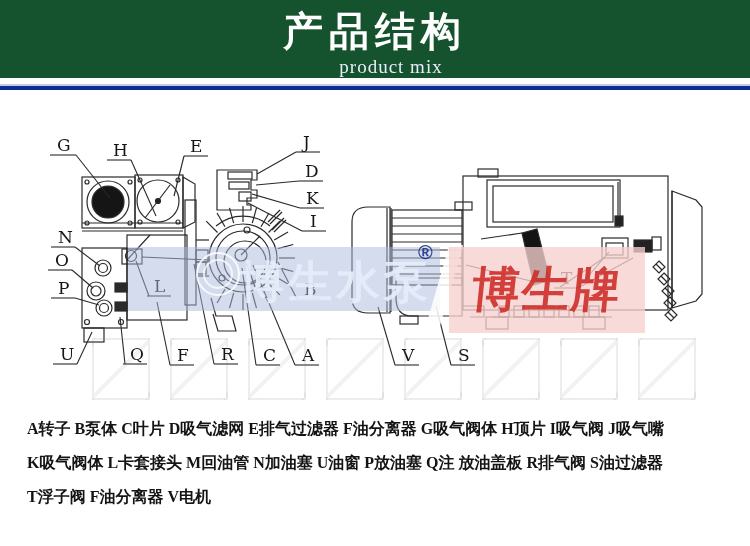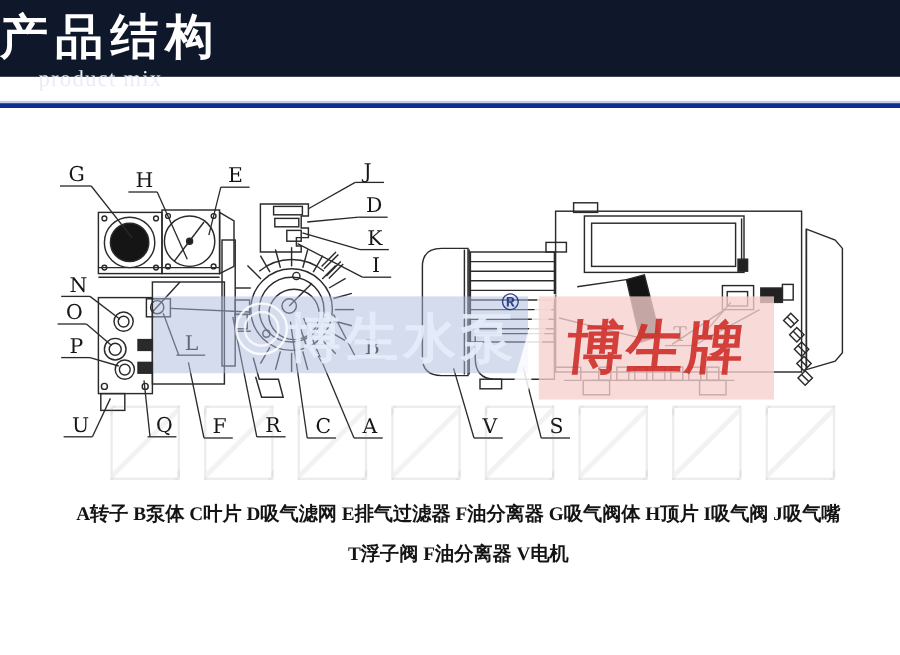--- a/index.html
+++ b/index.html
@@ -1,20 +1,20 @@
 <!DOCTYPE html>
 <html><head>
 <meta charset="utf-8">
 <style>
   html,body{margin:0;padding:0;}
   body{width:750px;height:546px;background:#ffffff;position:relative;overflow:hidden;
        font-family:"Liberation Sans",sans-serif;}
   
-  .header{position:absolute;left:0;top:0;width:750px;height:64px;background:#0f172a;
-          color:#fff;}
+  .header{position:absolute;left:0;top:0;width:750px;height:78px;background:#14532d;
+          text-align:center;color:#fff;}
   .header .title{font-size:40px;font-weight:bold;letter-spacing:6px;line-height:1;
                  padding-top:11px;font-family:"Liberation Sans",sans-serif;}
   .header .subtitle{font-size:19px;font-family:"Liberation Serif",serif;color:#e9edf9;
                     line-height:1;margin-top:6px;letter-spacing:1px;margin-left:32px;}
   .header-line1{position:absolute;left:0;top:84px;width:750px;height:2px;background:#c2cbe9;}
   .header-line2{position:absolute;left:0;top:86px;width:750px;height:4px;background:#0d2d90;}
   
   .diagram{position:absolute;left:0;top:110px;width:750px;height:300px;}
   svg text{font-family:"DejaVu Serif","Liberation Serif",serif;font-size:17px;fill:#161616;}
   
@@ -29,21 +29,21 @@
   .wm-pink{left:449px;top:247px;width:196px;height:86px;background:rgba(246,209,205,0.78);
            display:flex;align-items:center;justify-content:center;}
   .wm-brand-name{font-size:48px;font-weight:bold;color:rgba(205,41,36,0.88);
                  letter-spacing:2px;transform:skewX(-6deg);white-space:nowrap;}
   .wm-ghost{left:92px;top:338px;width:630px;height:64px;display:flex;gap:20px;}
   .wm-ghost div{width:54px;height:58px;border:2px solid rgba(125,125,125,0.14);
                 background:linear-gradient(135deg,transparent 47%,rgba(125,125,125,0.10) 48%,rgba(125,125,125,0.10) 52%,transparent 53%);}
   
   .legend{position:absolute;left:27px;top:412px;width:710px;color:#141414;
           font-family:"Liberation Serif","DejaVu Serif",serif;font-weight:600;
-          font-size:16px;text-align:center;}
+          font-size:16px;}
   .legend div{height:34px;line-height:34px;white-space:nowrap;}
 </style>
 </head>
 <body>
 
 <div class="header">
   <div class="title">产品结构</div>
   <div class="subtitle">product mix</div>
 </div>
 <div class="header-line1"></div>
@@ -296,14 +296,15 @@
     <div></div>
     <div></div>
     <div></div>
     <div></div>
     <div></div>
     <div></div>
 </div>
 
 <div class="legend">
   <div>A转子 B泵体 C叶片 D吸气滤网 E排气过滤器 F油分离器 G吸气阀体 H顶片 I吸气阀 J吸气嘴</div>
+  <div>K吸气阀体 L卡套接头 M回油管 N加油塞 U油窗 P放油塞 Q注 放油盖板 R排气阀 S油过滤器</div>
   <div>T浮子阀 F油分离器 V电机</div>
 </div>
 
 </body></html>

